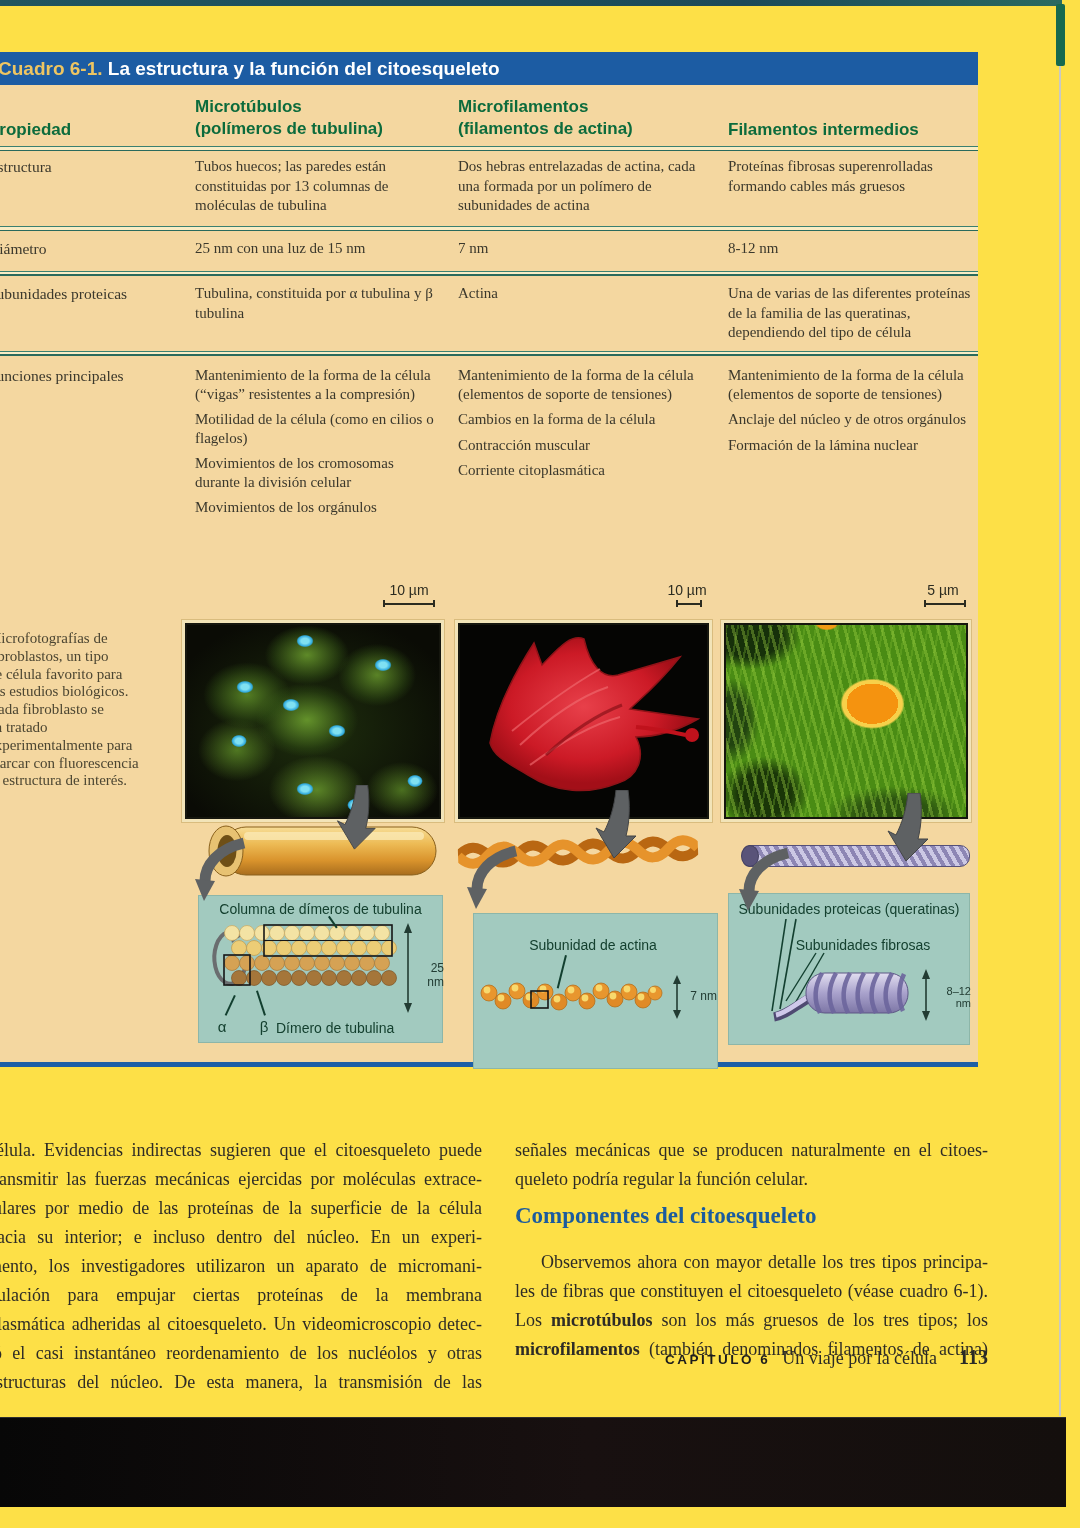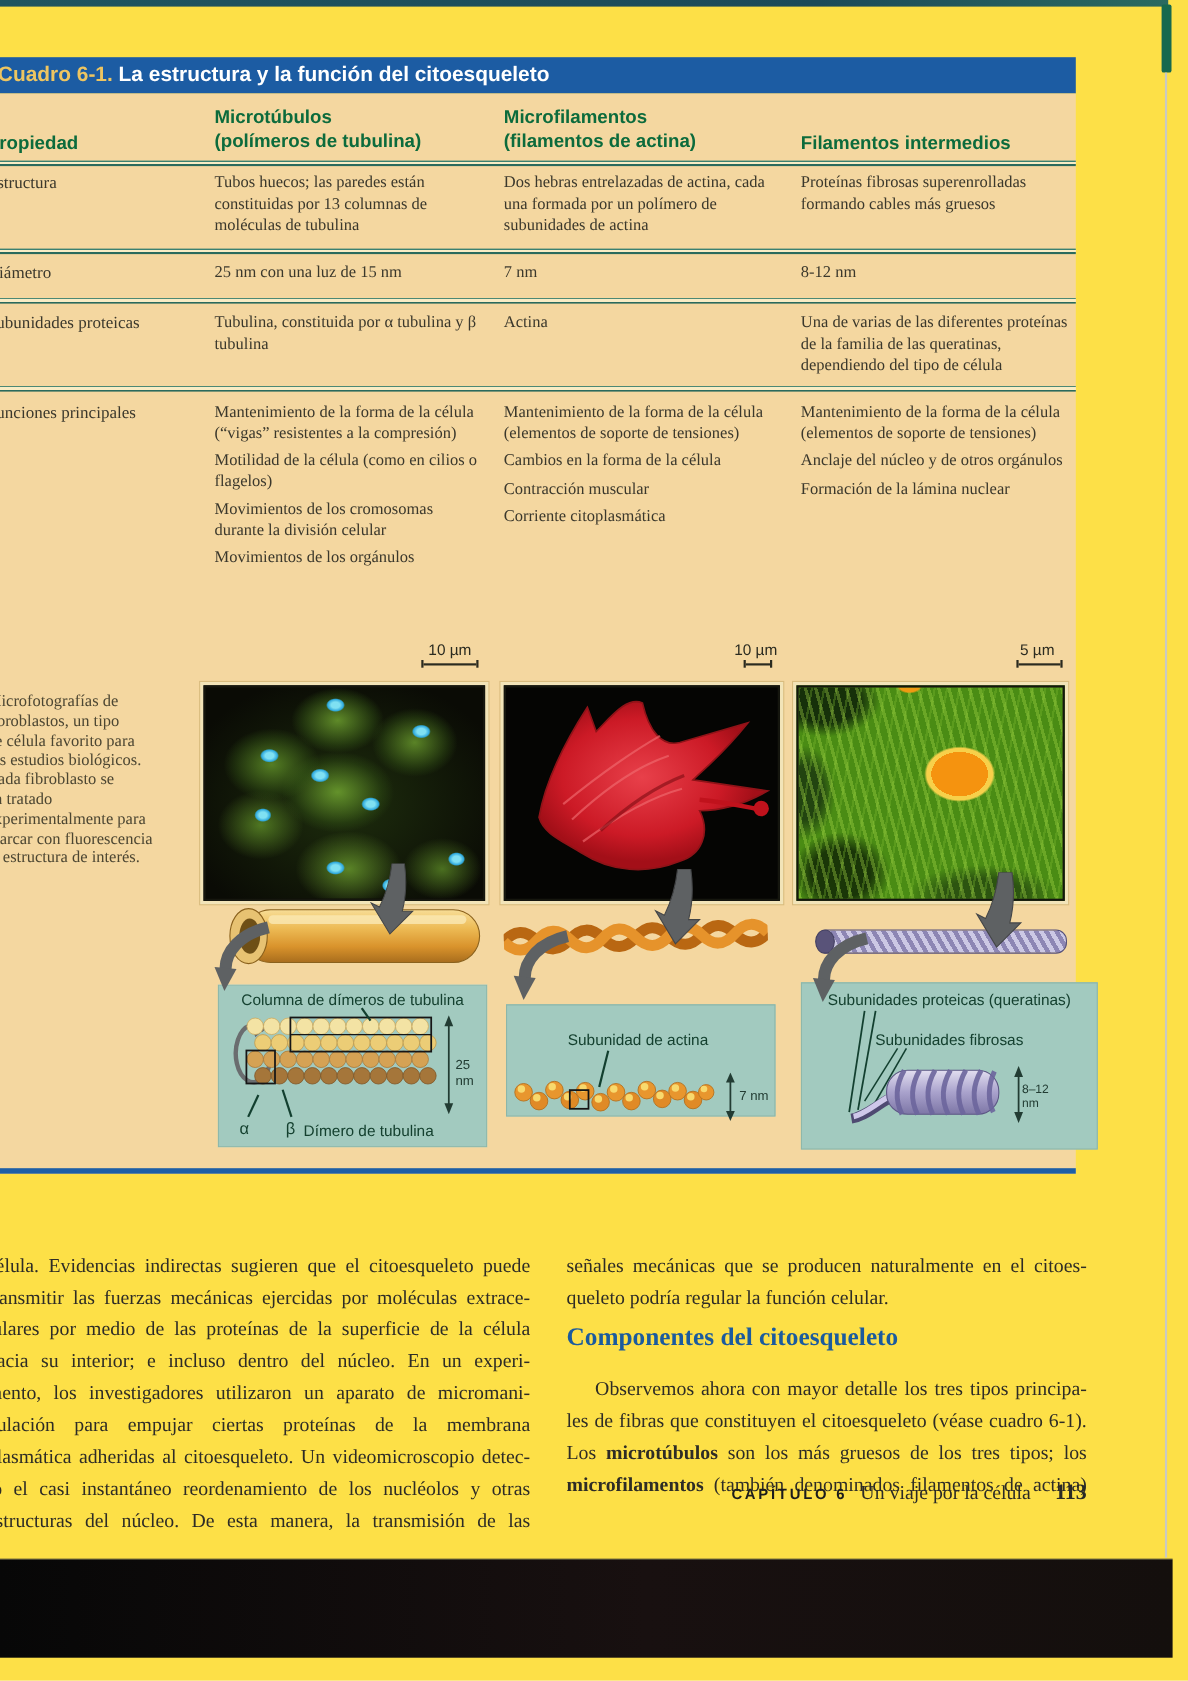--- a/index.html
+++ b/index.html
@@ -60,21 +60,21 @@
     radial-gradient(ellipse 90px 36px at 70% 98%,#2c5410 0 40%,transparent 75%);}
 
   
   .rod{width:226px;height:20px;border-radius:10px;border:1px solid #55507a;
     background:repeating-linear-gradient(60deg,#ccc8e4 0 4px,#8d86b4 4px 8px);}
   .rod::before{content:"";position:absolute;left:-2px;top:-1px;width:16px;height:20px;background:#595379;border-radius:50%;border:1px solid #444062;}
 
   
   .panel{background:#a2cabf;box-shadow:inset 0 0 0 1px #8cb6a9;}
   .plabel{font-family:"Liberation Sans",sans-serif;font-size:14px;line-height:16px;color:#14402f;text-align:center;}
-  .measure-label{font-family:"Liberation Sans",sans-serif;font-size:12px;color:#223c33;}
+  .measure-label{font-family:"Liberation Sans",sans-serif;font-size:12px;color:#223c33;text-align:right;}
   .pline{background:#123f2f;width:1.5px;transform-origin:top left;}
 
   
   .jlines .tline{text-align:justify;text-align-last:justify;}
   .jlines.last-left .tline:last-child{text-align-last:left;}
   .bodytext .tline{font-size:18px;line-height:29px;color:#2e2c26;}
   .rich-first-indent .tline:first-child{text-indent:26px;}
   .tline .b{font-weight:bold;}
   .secheading{font-size:23px;font-weight:bold;color:#1b5b9e;}
   .footerline{font-size:18px;color:#2a2a26;text-align:right;}
@@ -274,21 +274,21 @@
         <polygon points="6,90 2,80 10,80" fill="#223c33"></polygon>
       </svg>
       <div class="abs measure-label" style="left:216px;top:66px;width:30px;">25 nm</div>
       <div class="abs pline" style="left:36px;top:100px;height:22px;transform:rotate(25deg);"></div>
       <div class="abs pline" style="left:58px;top:96px;height:26px;transform:rotate(-18deg);"></div>
       <div class="abs plabel" style="left:14px;top:124px;width:20px;font-size:15px;">α</div>
       <div class="abs plabel" style="left:58px;top:124px;width:16px;font-size:15px;">β</div>
       <div class="abs plabel" style="left:78px;top:125px;width:160px;text-align:left;">Dímero de tubulina</div>
     </div>
 
-    <div class="abs panel" style="left:474px;top:828px;width:245px;height:102px;">
+    <div class="abs panel" style="left:487px;top:828px;width:245px;height:156px;">
       <div class="abs plabel" style="left:30px;top:24px;width:180px;">Subunidad de actina</div>
       <div class="abs pline" style="left:92px;top:42px;height:34px;transform:rotate(14deg);"></div>
       <svg class="abs" style="left:6px;top:62px;" width="184" height="46" viewBox="0 0 184 46">
         <g stroke="#b5701c" stroke-width="0.8">
           <circle cx="10" cy="18" r="8" fill="#e8962e"></circle>
             <circle cx="24" cy="26" r="8" fill="#e08a26"></circle>
           <circle cx="38" cy="16" r="8" fill="#e8962e"></circle>
             <circle cx="52" cy="25" r="8" fill="#e08a26"></circle>
           <circle cx="66" cy="17" r="8" fill="#e8962e"></circle>
             <circle cx="80" cy="27" r="8" fill="#e08a26"></circle>
@@ -318,21 +318,21 @@
         <rect x="52" y="16" width="17" height="17" fill="none" stroke="#141414" stroke-width="1.6"></rect>
       </svg>
       <svg class="abs" style="left:198px;top:62px;" width="12" height="44" viewBox="0 0 12 44">
         <line x1="6" y1="7" x2="6" y2="37" stroke="#223c33" stroke-width="1.6"></line>
         <polygon points="6,0 2,9 10,9" fill="#223c33"></polygon>
         <polygon points="6,44 2,35 10,35" fill="#223c33"></polygon>
       </svg>
       <div class="abs measure-label" style="left:212px;top:76px;width:32px;">7 nm</div>
     </div>
 
-    <div class="abs panel" style="left:742px;top:808px;width:242px;height:152px;padding-left:28px;">
+    <div class="abs panel" style="left:742px;top:808px;width:242px;height:152px;">
       <div class="abs plabel" style="left:0;top:8px;width:100%;">Subunidades proteicas (queratinas)</div>
       <div class="abs plabel" style="left:55px;top:44px;width:160px;">Subunidades fibrosas</div>
       <svg class="abs" style="left:0;top:0;" width="242" height="152" viewBox="0 0 242 152">
         <line x1="58" y1="26" x2="44" y2="118" stroke="#123f2f" stroke-width="1.6"></line>
         <line x1="68" y1="26" x2="52" y2="116" stroke="#123f2f" stroke-width="1.6"></line>
         <line x1="88" y1="60" x2="58" y2="108" stroke="#123f2f" stroke-width="1.4"></line>
         <line x1="96" y1="60" x2="66" y2="112" stroke="#123f2f" stroke-width="1.4"></line>
       </svg>
       <svg class="abs" style="left:36px;top:68px;" width="160" height="70" viewBox="0 0 160 70">
         <defs>

